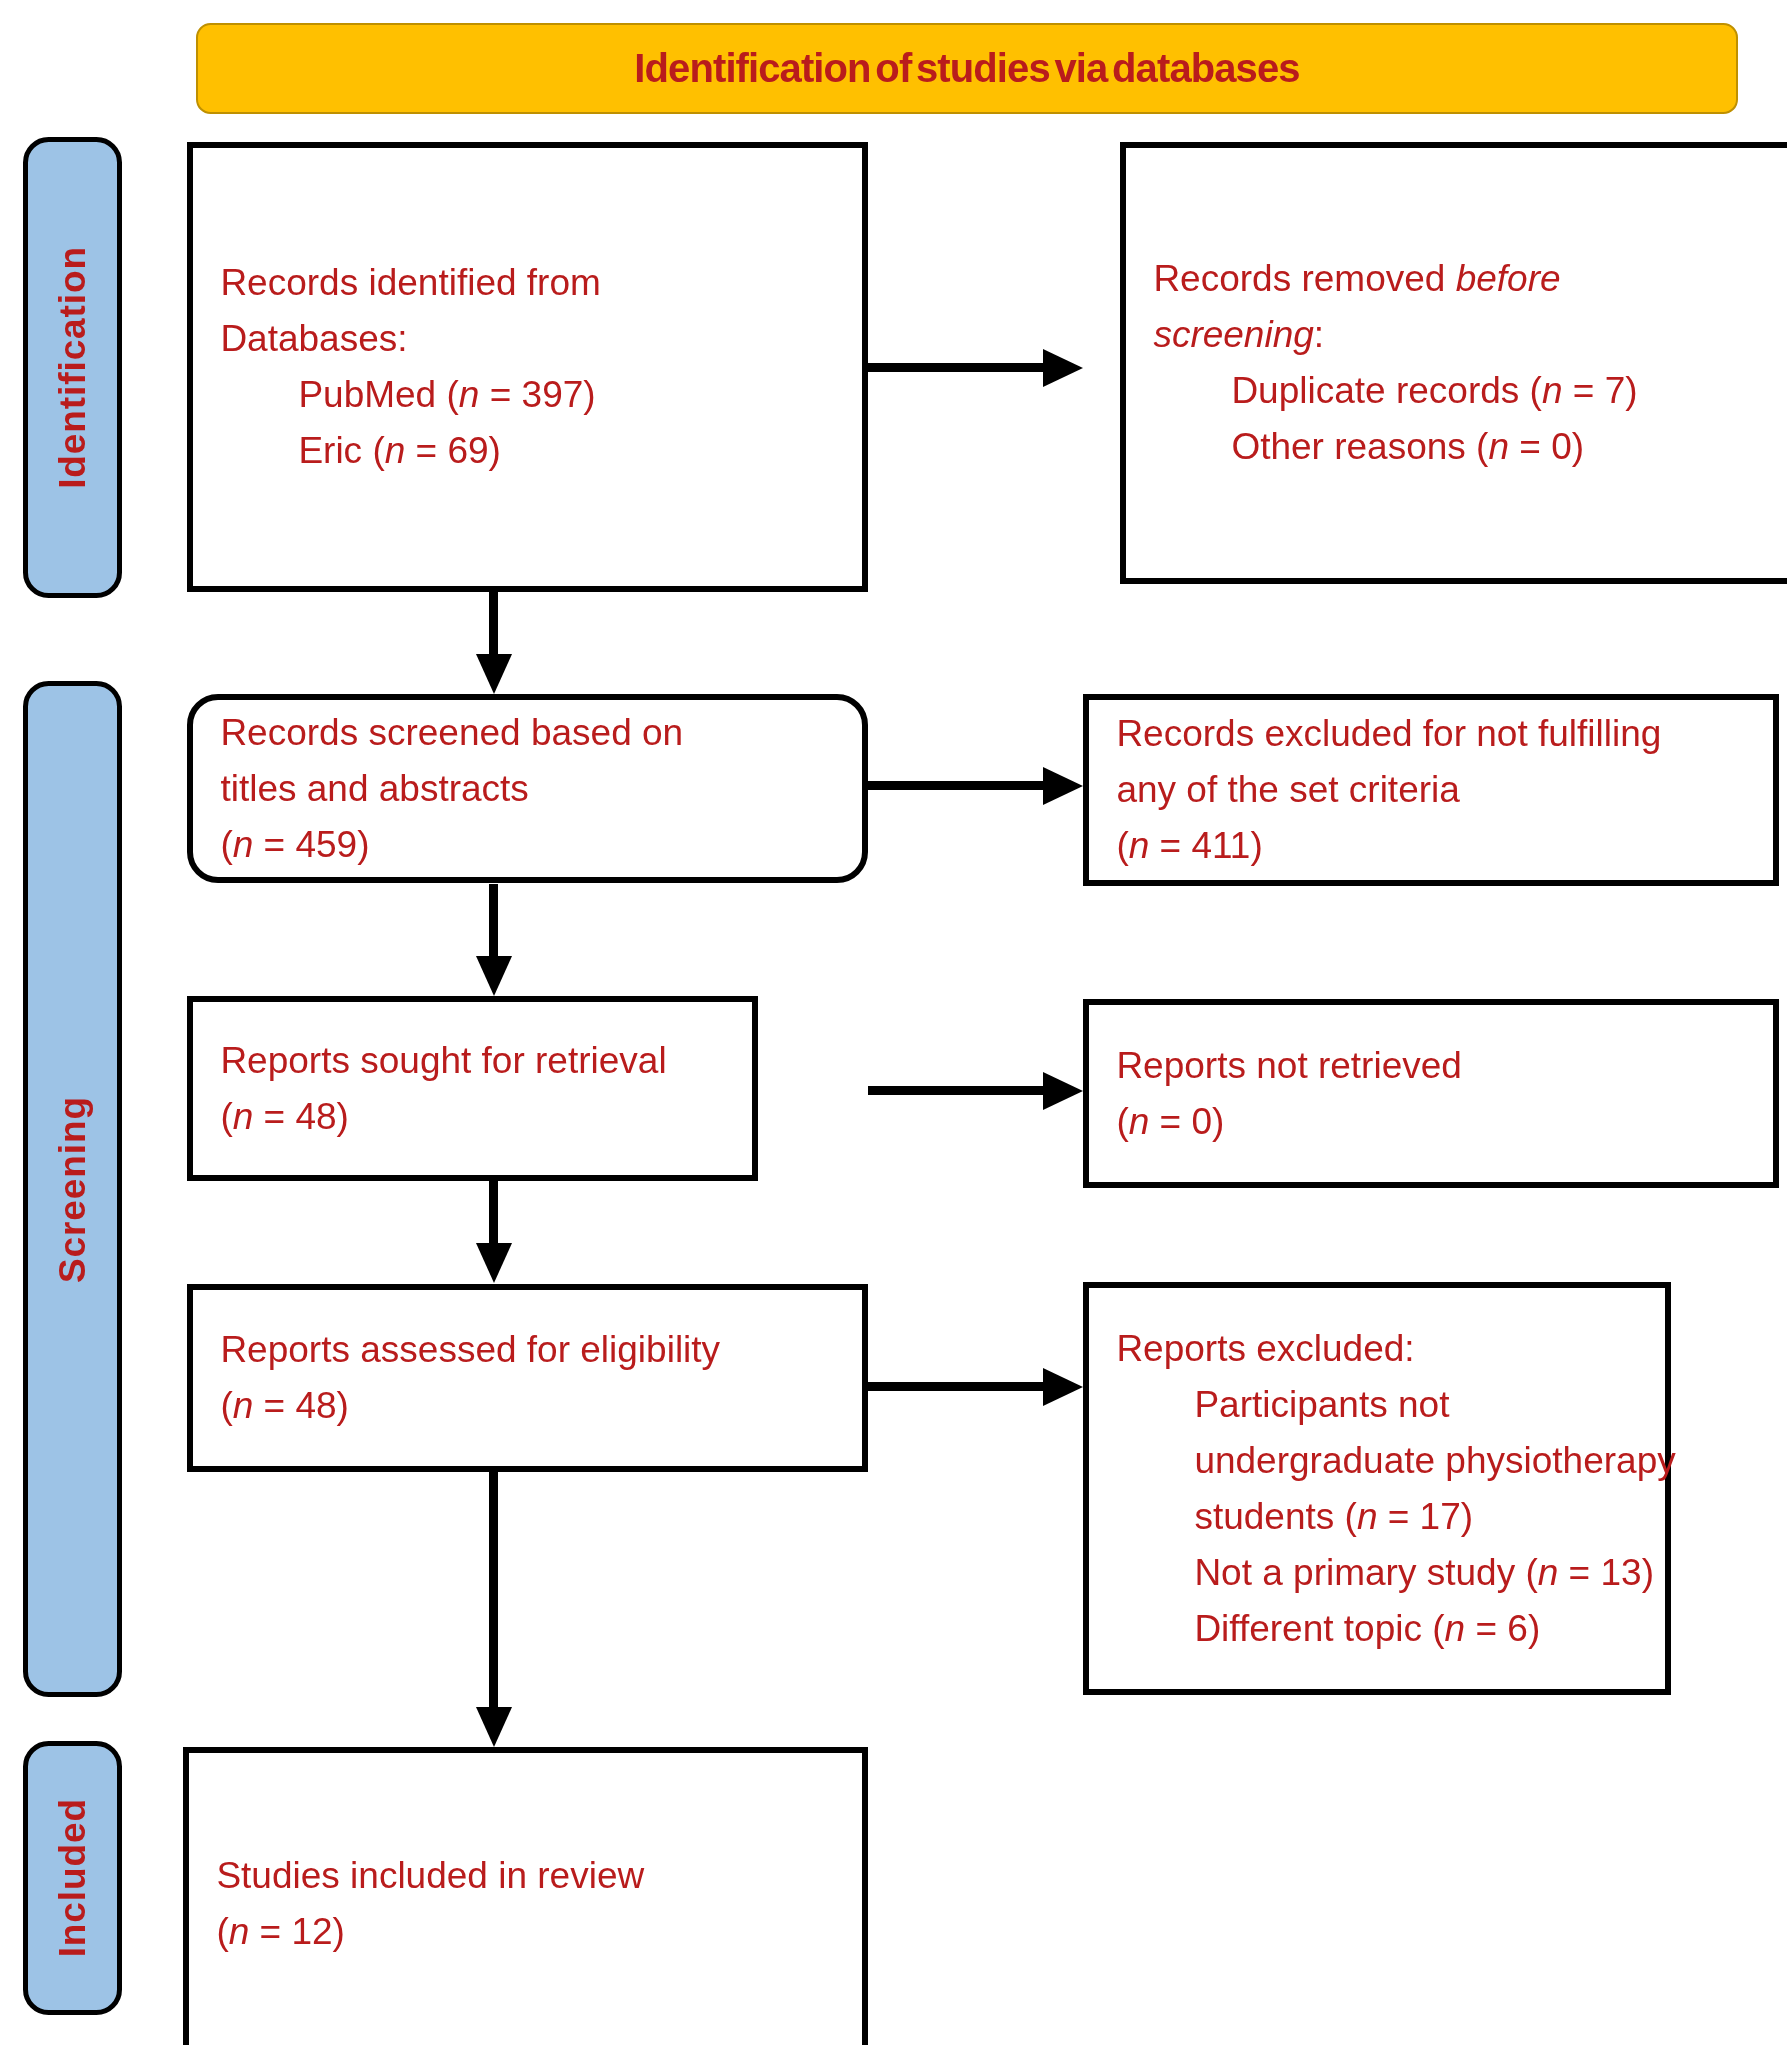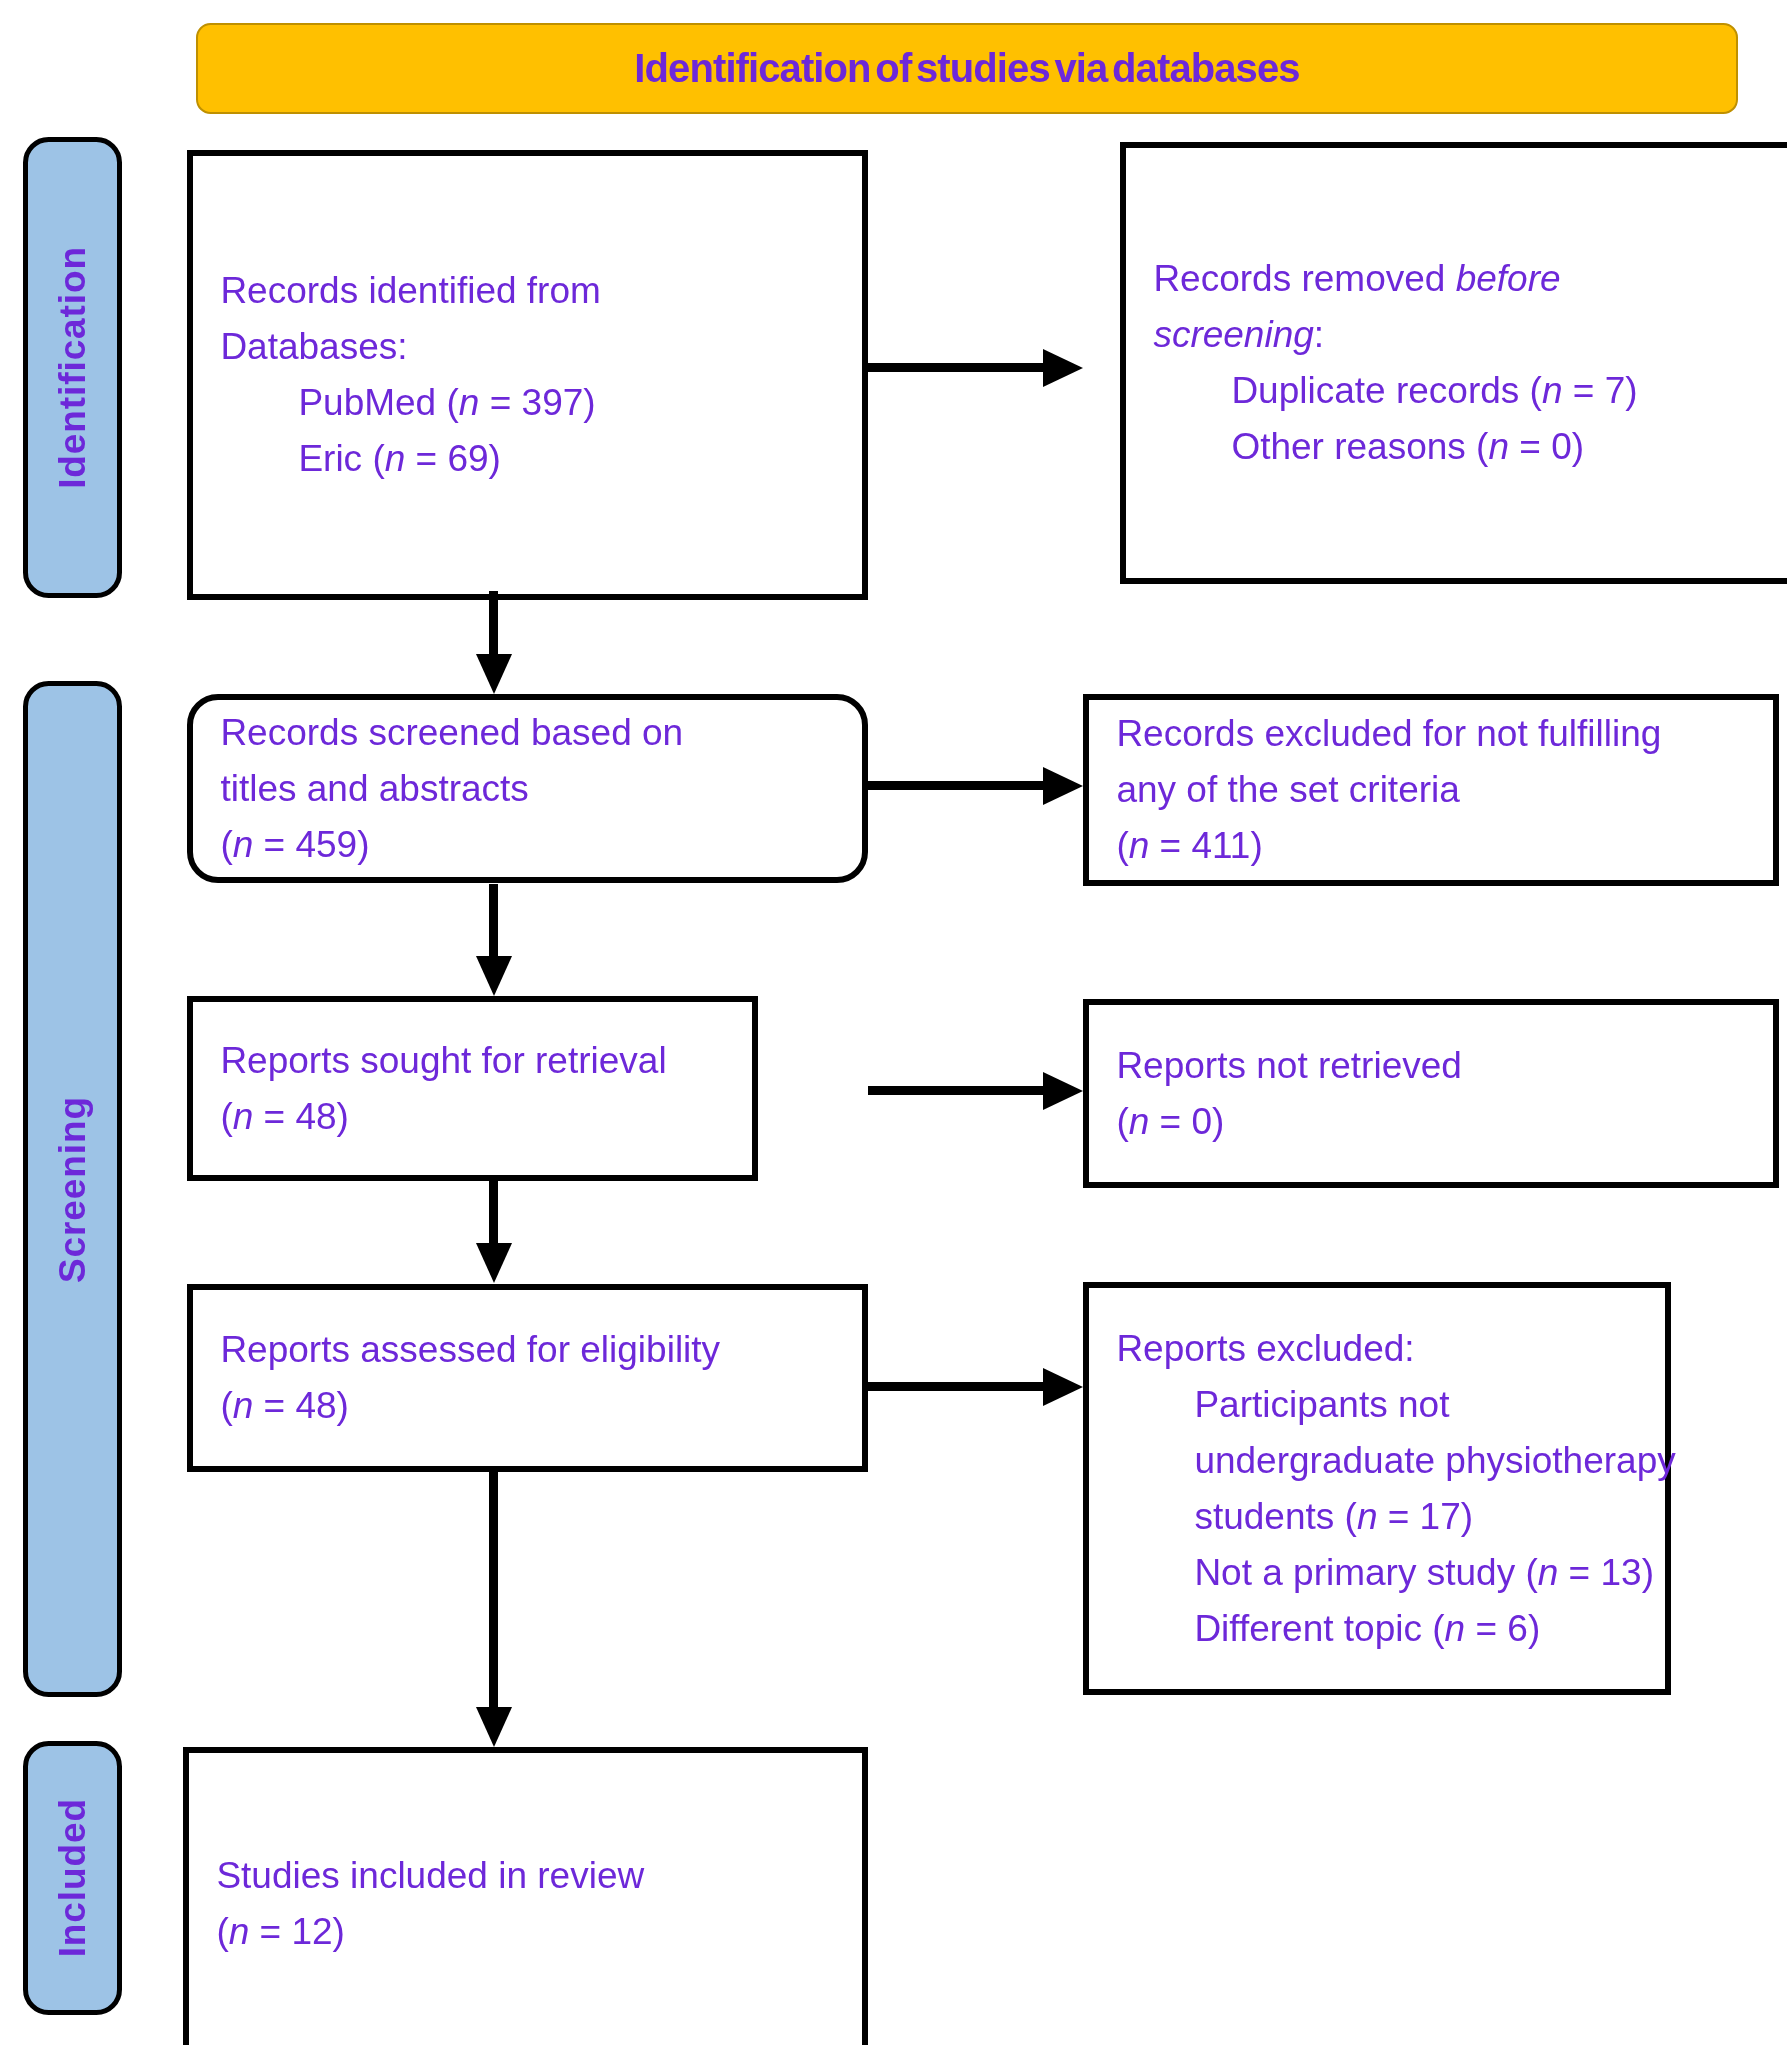--- a/index.html
+++ b/index.html
@@ -1,18 +1,18 @@
 <!DOCTYPE html>
 <html style="--banner-fill: #FFC000; --banner-border: #BF9000; --stage-fill: #9DC3E6; --stage-border: #000000; --box-border: #000000; --arrow: #000000;font-size:14.6px"><head>
 <meta charset="utf-8">
 <style>
   html,body { margin:0; padding:0; background:#ffffff; }
   .canvas {
     position:relative; width:1787px; height:2046px; background:#ffffff;
-    font-family:"Liberation Sans", sans-serif; color:#6d28d9;
+    font-family:"Liberation Sans", sans-serif; color:#b91c1c;
   }
 
   
   .banner {
     position:absolute; left:196px; top:23px; width:1542px; height:91px;
     background:var(--banner-fill); border:2.7px solid var(--banner-border);
     border-radius:14.6px; box-sizing:border-box;
     display:flex; align-items:center; justify-content:center;
     font-size:40px; font-weight:bold; letter-spacing:-0.9px; word-spacing:-5.5px;
   }
@@ -35,21 +35,21 @@
   
   .box {
     position:absolute; background:#fff; border:6.4px solid var(--box-border);
     box-sizing:border-box; display:flex; flex-direction:column; justify-content:center;
     padding:11px 27.4px; font-size:37px; line-height:56px;
   }
   .box .line { white-space:nowrap; }
   .box .line.indent { padding-left:78px; }
   .it { font-style:italic; }
 
-  #box-records-identified    { left:187px;  top:142px;  width:681px; height:450px;margin-top:8px; }
+  #box-records-identified    { left:187px;  top:142px;  width:681px; height:450px; }
   #box-records-removed       { left:1120px; top:142px;  width:696px; height:442px; }
   #box-records-screened      { left:187px;  top:694px;  width:681px; height:189px;border-radius:31px; }
   #box-records-excluded      { left:1083px; top:694px;  width:696px; height:192px; }
   #box-reports-sought        { left:187px;  top:996px; width:571px; height:185px; }
   #box-reports-not-retrieved { left:1083px; top:999px; width:696px; height:189px; }
   #box-reports-assessed      { left:187px;  top:1284px; width:681px; height:188px; }
   #box-reports-excluded      { left:1083px; top:1282px; width:588px; height:413px; }
   #box-studies-included      { left:183px;  top:1747px; width:685px; height:313px; }
 
   

